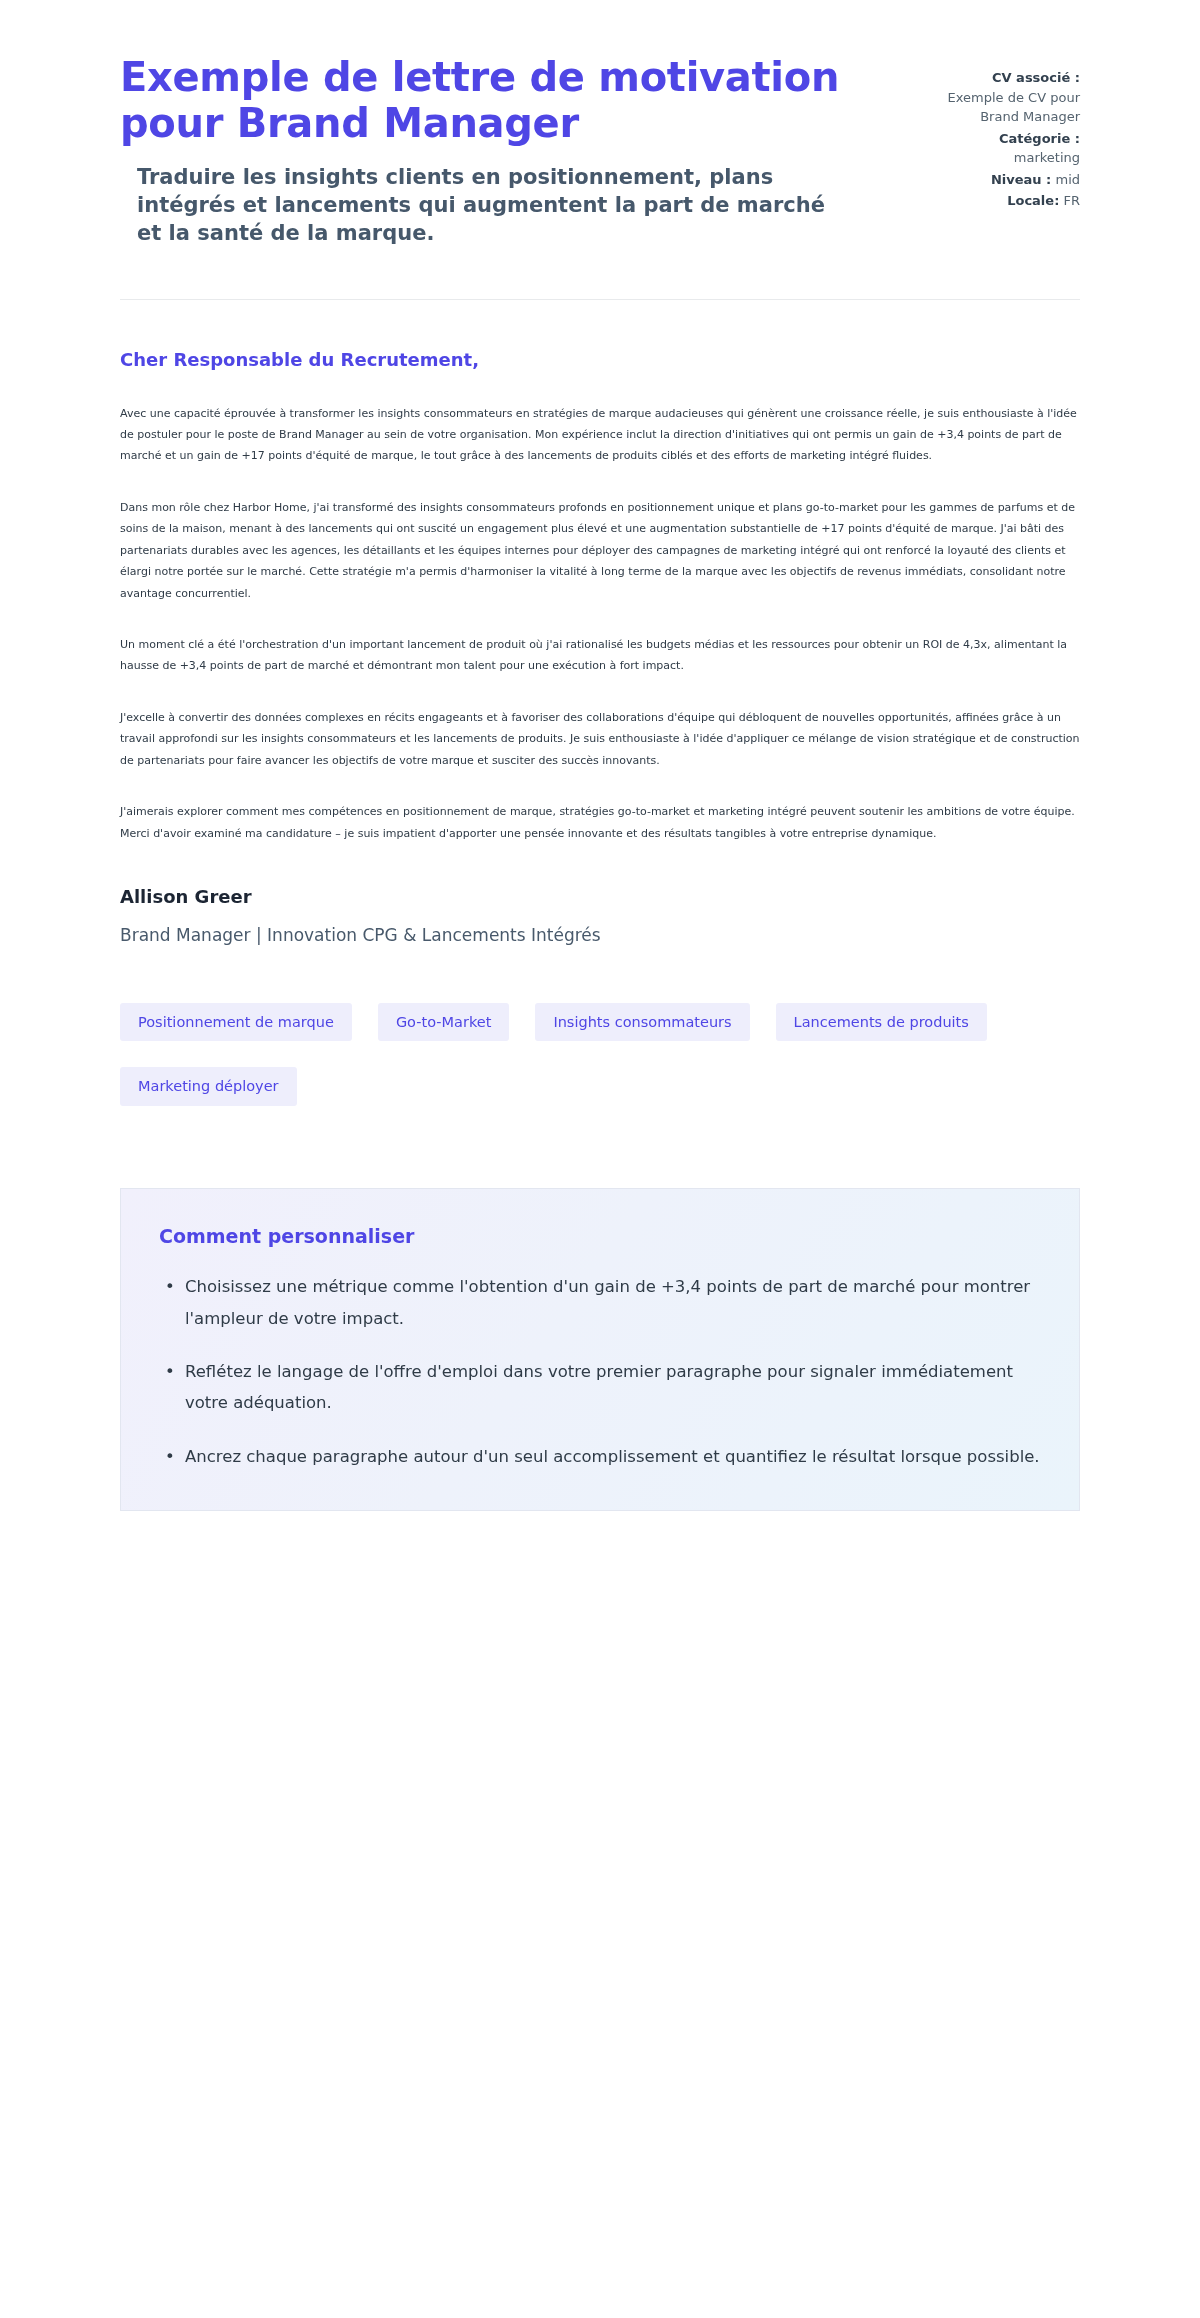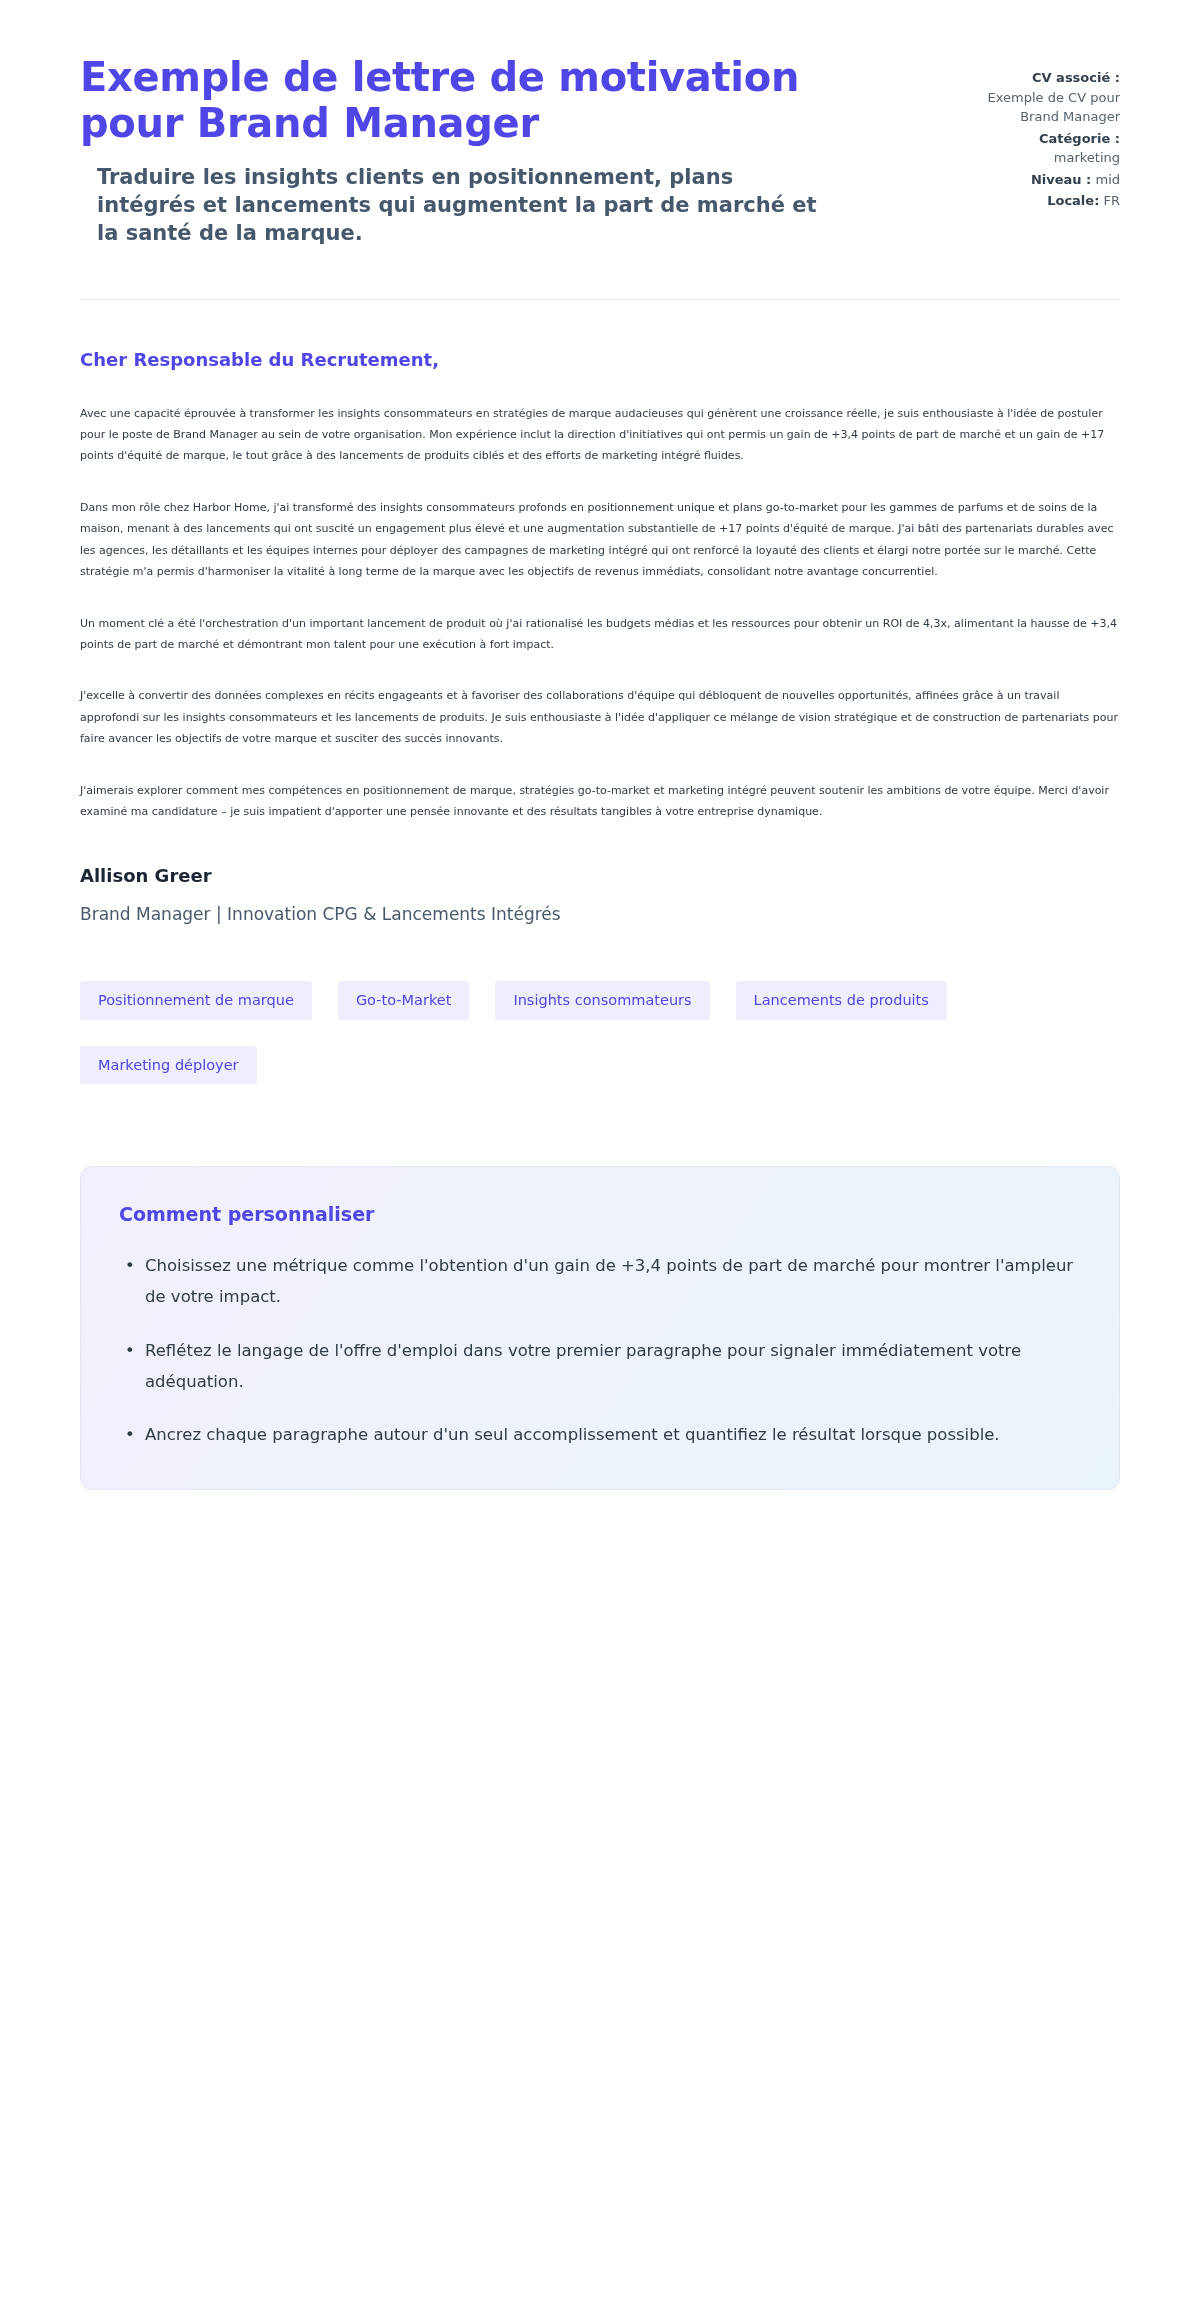--- a/index.html
+++ b/index.html
@@ -11,21 +11,21 @@
   body {
     width: 1200px;
     min-height: 2318px;
     font-family: "DejaVu Sans", "Liberation Sans", sans-serif;
     color: #2b3440;
     -webkit-font-smoothing: antialiased;
   }
 
   .page {
     width: 1200px;
-    padding: 0 80px;
+    padding: 0 120px;
   }
 
   
   .header {
     display: flex;
     align-items: flex-start;
     justify-content: space-between;
     padding-top: 54px;
     gap: 40px;
   }
@@ -122,21 +122,21 @@
     padding: 12px 18px;
     border-radius: 3px;
     white-space: nowrap;
   }
 
   
   .callout {
     margin-top: 82px;
     margin-bottom: 40px;
     border: 1px solid #e2e6f0;
-    border-radius: 12px;
+    border-radius: 0;
     background: linear-gradient(125deg, #f1f0fc 0%, #eef2fb 45%, #eaf4fb 100%);
     padding: 34px 38px 38px 38px;
   }
   .callout-title {
     font-size: 19px;
     font-weight: bold;
     color: #4f46e5;
     margin: 0 0 22px 0;
     line-height: 1.4;
   }

